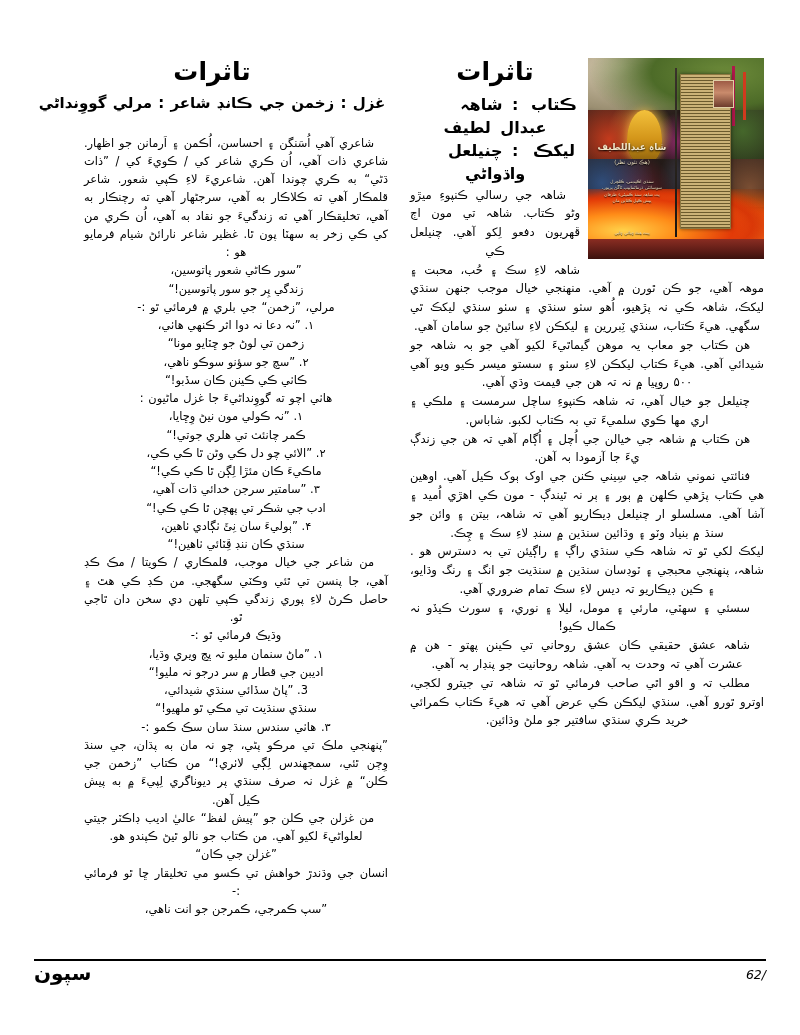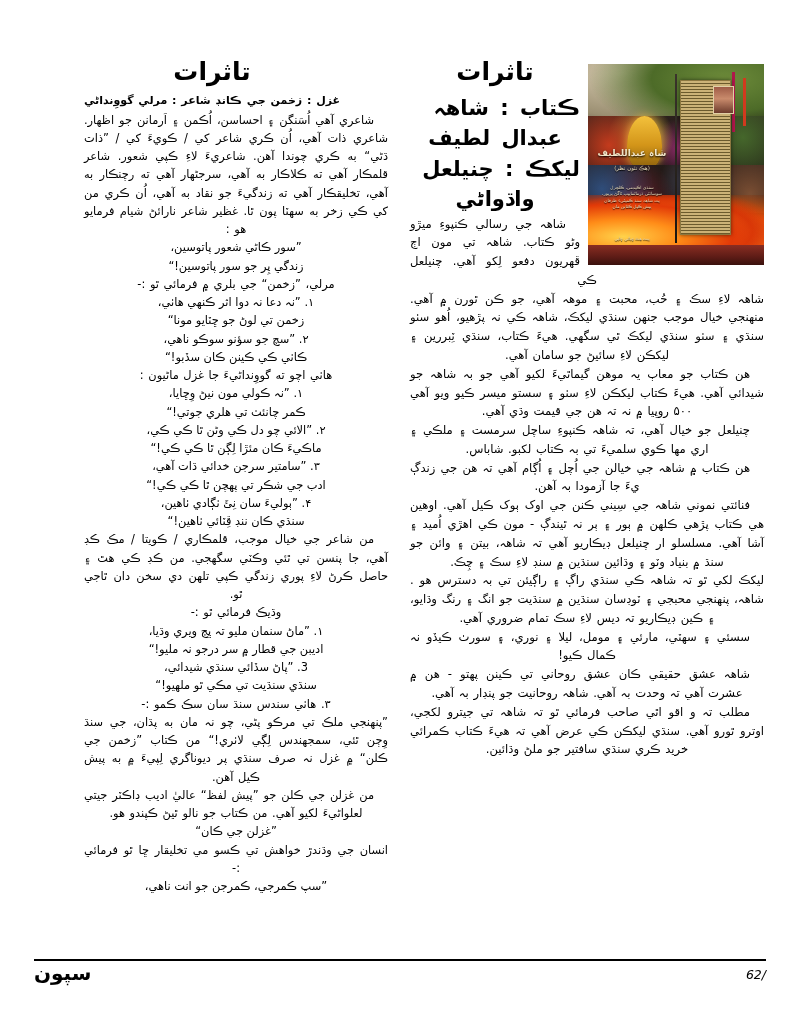--- a/index.html
+++ b/index.html
@@ -57,32 +57,32 @@
     text-align: center;
     line-height: 1.15;
     margin: 0 0 6px 0;
     letter-spacing: 0.5px;
   }
   .col-right .section-title {
     text-align: right;
     padding-right: 30px;
   }
   .meta-line {
-    font-size: 21px;
+    font-size: 16px;
     font-weight: bold;
     line-height: 1.45;
     margin: 0;
     text-align: right;
     word-spacing: 4px;
   }
   .meta-line.center-meta {
     text-align: right;
     word-spacing: 1px;
-    font-size: 11px;
-    margin-bottom: 2px;
+    font-size: 15px;
+    margin-bottom: 19px;
   }
   .meta-label-spread {
     display: inline-block;
     min-width: 52px;
   }
 
   
   p.para {
     font-size: 11.6px;
     line-height: 1.62;
@@ -105,21 +105,21 @@
     font-size: 11.4px;
     line-height: 1.60;
     margin-left: 48px;
   }
 
   
   .cover-wrap {
     float: right;
     width: 176px;
     height: 201px;
-    margin: 6px 0 4px 8px;
+    margin: 0 0 4px 8px;
     shape-margin: 6px;
   }
   .cover {
     position: relative;
     width: 176px;
     height: 201px;
     overflow: hidden;
     background: #120d0b;
   }
   .cover .sky {

